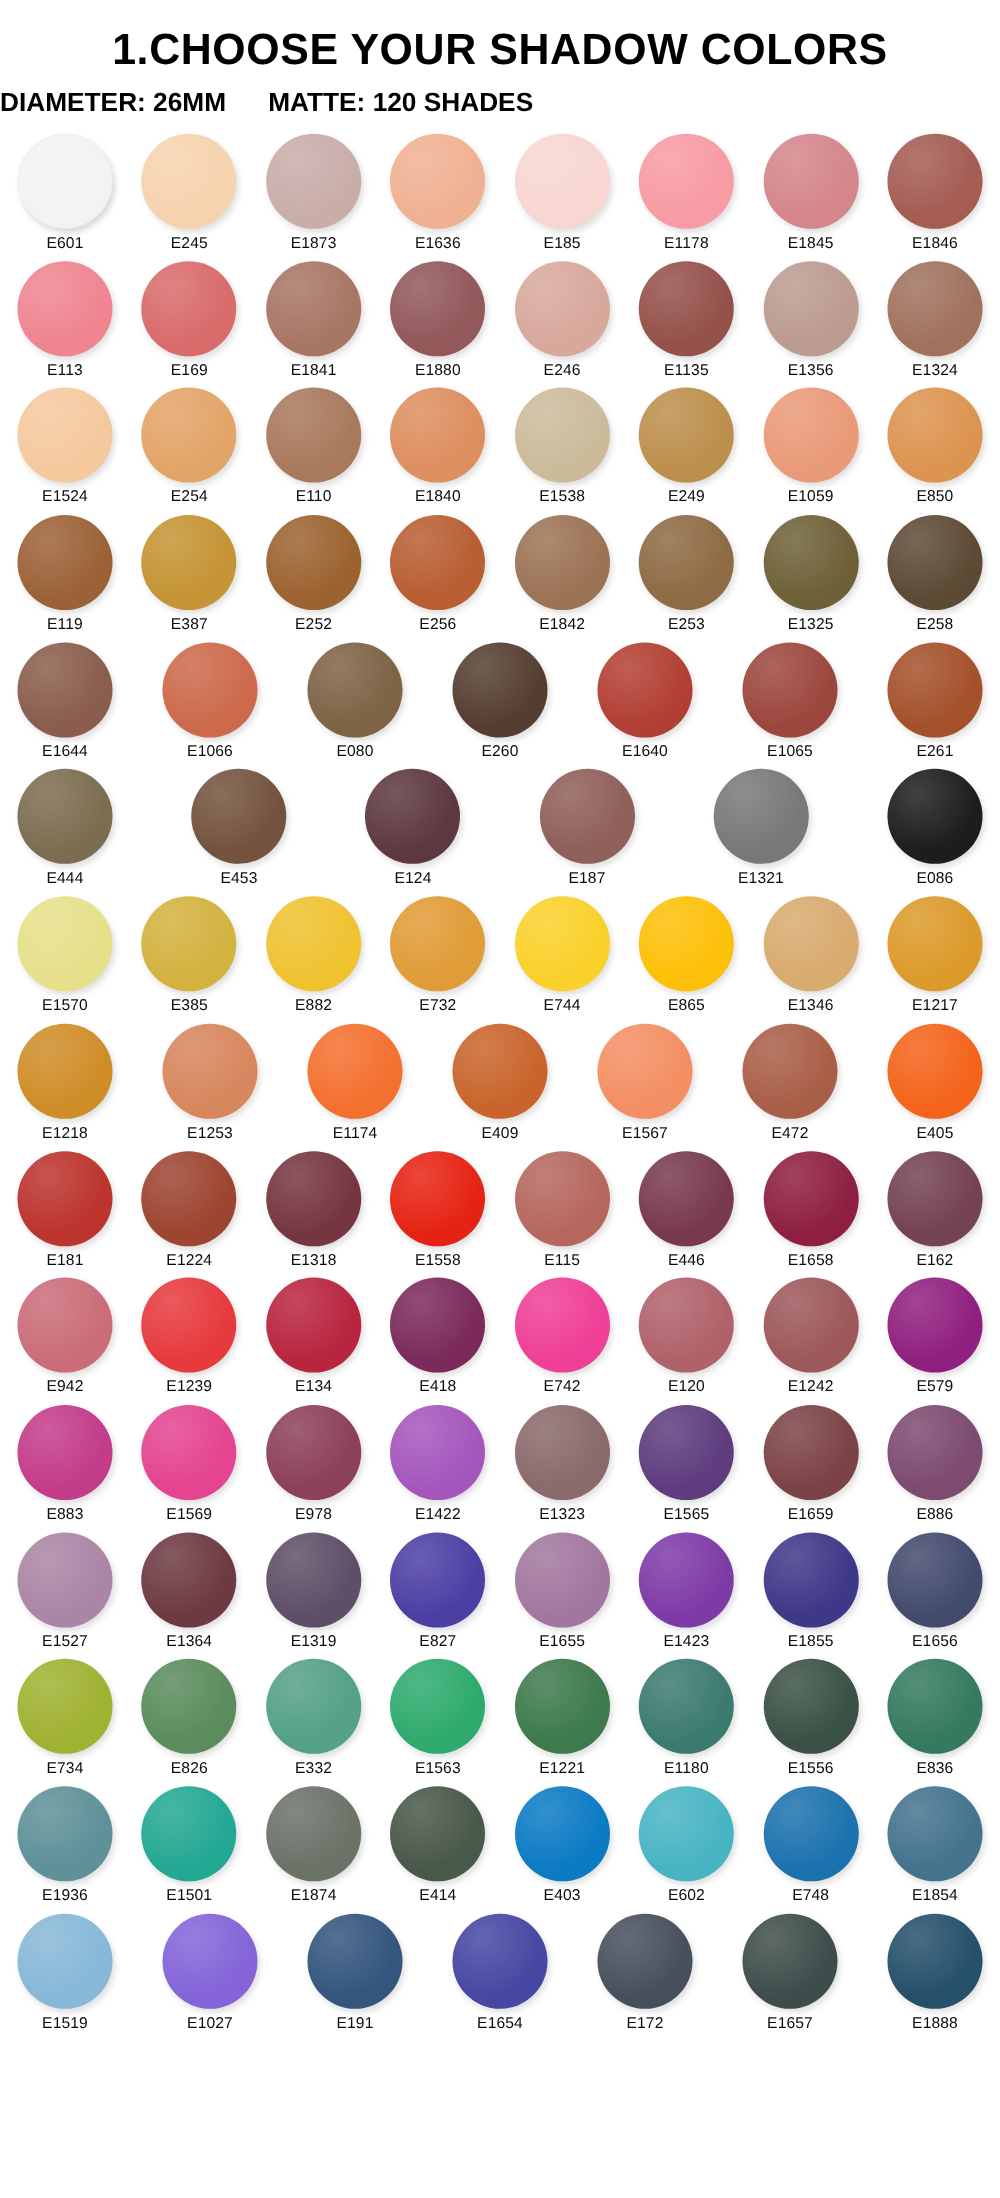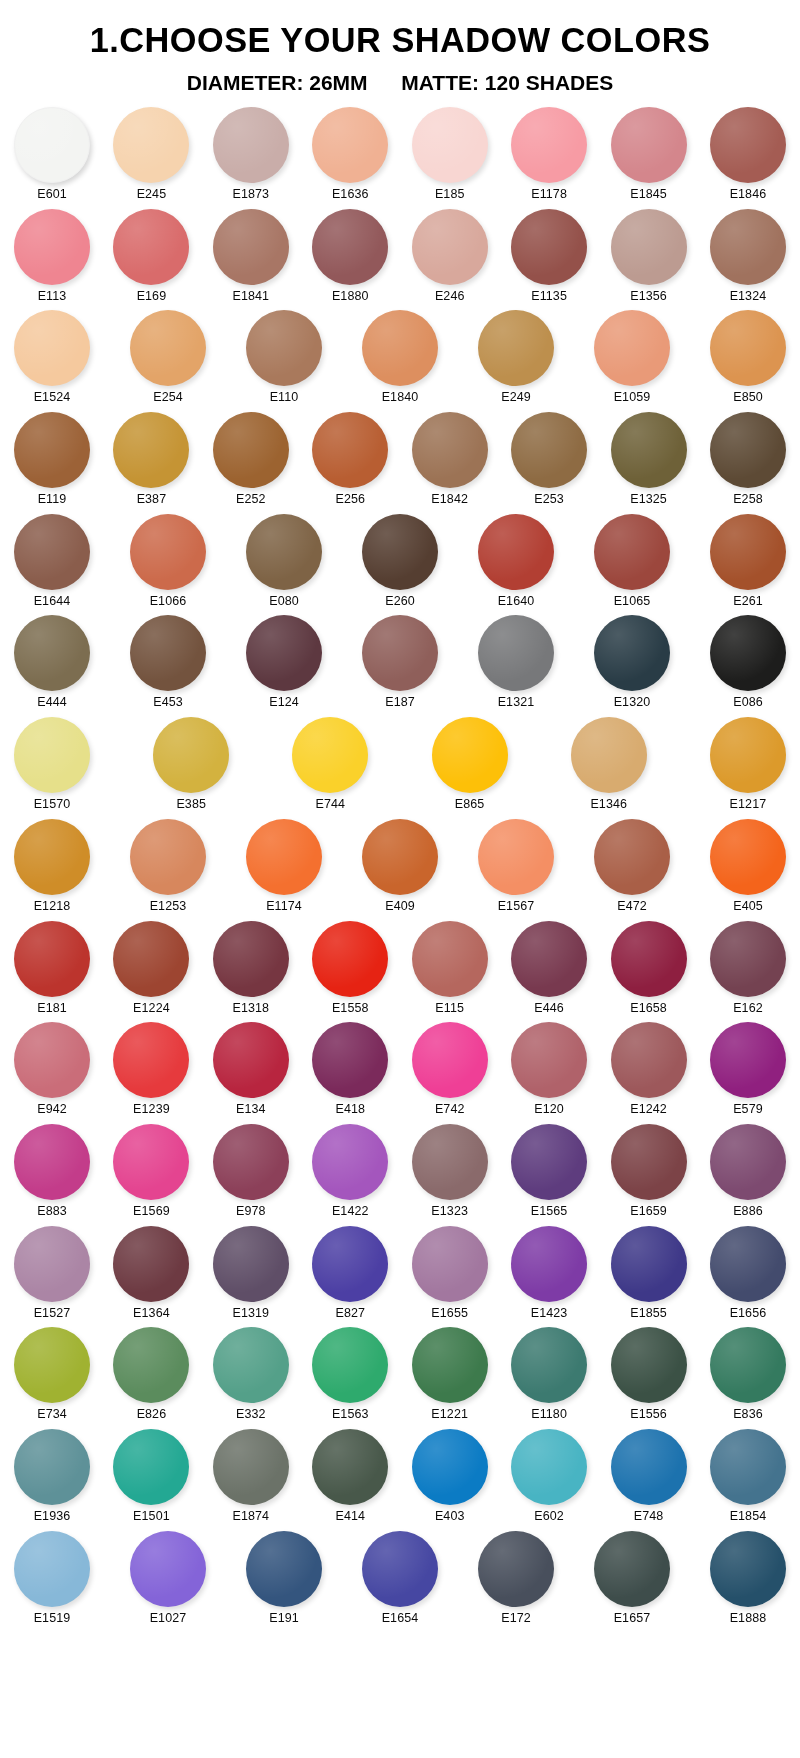--- a/index.html
+++ b/index.html
@@ -28,21 +28,21 @@
     font-weight: bold;
     font-size: 35px;
     letter-spacing: 0.5px;
     line-height: 1;
     margin: 0;
     padding-top: 22px;
     white-space: nowrap;
     transform: scaleX(0.98);
   }
   .subtitle {
-    text-align: center;
+    text-align: left;
     font-family: "Liberation Sans", sans-serif;
     font-weight: bold;
     font-size: 21px;
     line-height: 1;
     margin: 0;
     padding-top: 15px;
     white-space: nowrap;
   }
   .subtitle .sub-gap {
     display: inline-block;
@@ -192,20 +192,24 @@
         </div>
         <div class="swatch-cell">
           <div class="disc" style="background: rgb(169, 121, 92);"></div>
           <div class="code">E110</div>
         </div>
         <div class="swatch-cell">
           <div class="disc" style="background: rgb(221, 143, 95);"></div>
           <div class="code">E1840</div>
         </div>
         <div class="swatch-cell">
+          <div class="disc" style="background: rgb(203, 187, 155);"></div>
+          <div class="code">E1538</div>
+        </div>
+        <div class="swatch-cell">
           <div class="disc" style="background: rgb(189, 143, 77);"></div>
           <div class="code">E249</div>
         </div>
         <div class="swatch-cell">
           <div class="disc" style="background: rgb(233, 154, 120);"></div>
           <div class="code">E1059</div>
         </div>
         <div class="swatch-cell">
           <div class="disc" style="background: rgb(220, 148, 80);"></div>
           <div class="code">E850</div>
@@ -290,36 +294,40 @@
         </div>
         <div class="swatch-cell">
           <div class="disc" style="background: rgb(143, 95, 90);"></div>
           <div class="code">E187</div>
         </div>
         <div class="swatch-cell">
           <div class="disc" style="background: rgb(119, 120, 122);"></div>
           <div class="code">E1321</div>
         </div>
         <div class="swatch-cell">
-          <div class="disc" style="background: rgb(41, 60, 70);"></div>
-          <div class="code">E1320</div>
-        </div>
-        <div class="swatch-cell">
           <div class="disc" style="background: rgb(29, 29, 28);"></div>
           <div class="code">E086</div>
         </div>
       </div>
       <div class="row">
         <div class="swatch-cell">
           <div class="disc" style="background: rgb(230, 224, 138);"></div>
           <div class="code">E1570</div>
         </div>
         <div class="swatch-cell">
           <div class="disc" style="background: rgb(211, 178, 63);"></div>
           <div class="code">E385</div>
+        </div>
+        <div class="swatch-cell">
+          <div class="disc" style="background: rgb(239, 194, 48);"></div>
+          <div class="code">E882</div>
+        </div>
+        <div class="swatch-cell">
+          <div class="disc" style="background: rgb(224, 156, 54);"></div>
+          <div class="code">E732</div>
         </div>
         <div class="swatch-cell">
           <div class="disc" style="background: rgb(250, 209, 42);"></div>
           <div class="code">E744</div>
         </div>
         <div class="swatch-cell">
           <div class="disc" style="background: rgb(253, 192, 8);"></div>
           <div class="code">E865</div>
         </div>
         <div class="swatch-cell">

